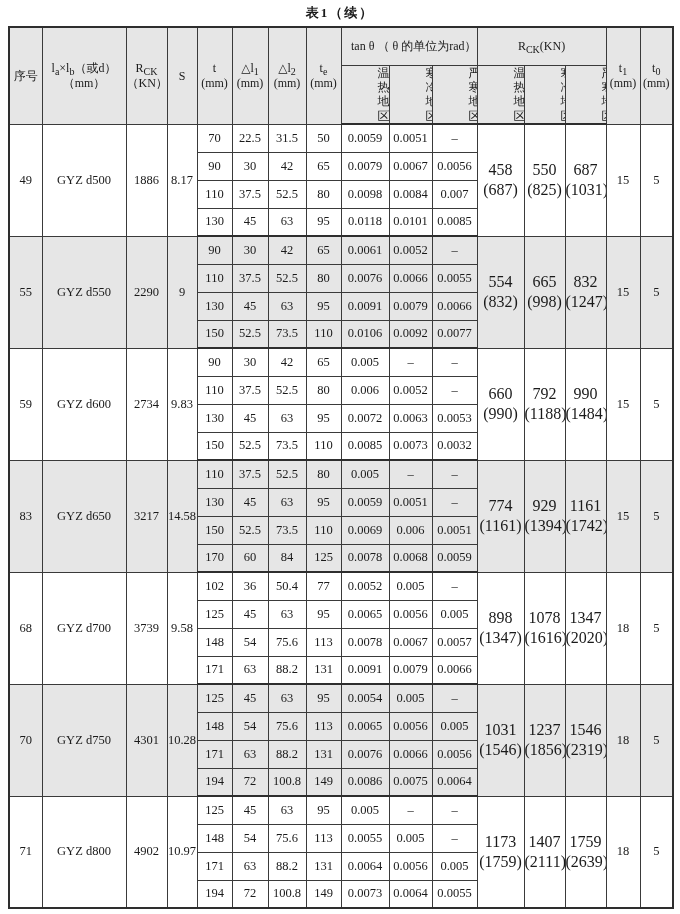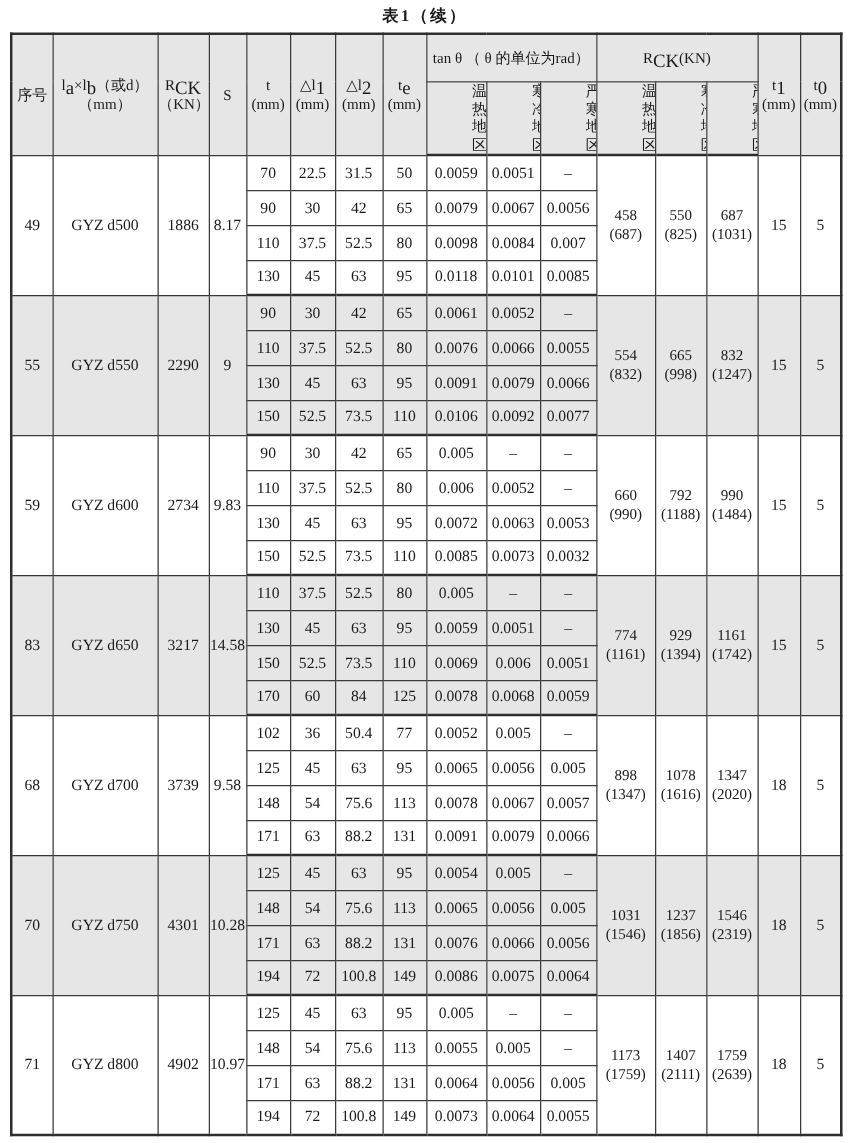--- a/index.html
+++ b/index.html
@@ -22,26 +22,26 @@
   th, td {
     border: 1px solid #3a3a3a;
     text-align: center; vertical-align: middle;
     padding: 0; font-weight: normal;
     overflow: hidden; line-height: 1.2;
   }
   thead th { background: #e6e6e6; font-size: 12px; }
   thead tr.h1 th { height: 38px; }
   thead tr.h2 th { height: 26px; padding-left: 36px; }
   thead tr.h2 th { border-bottom: 2px solid #2e2e2e; }
-  th.th-tan { text-align: center; padding-left: 0; }
+  th.th-tan { text-align: right; padding-left: 0; }
   tbody td { font-size: 12.5px; height: 28px; }
   tr.shaded td { background: #e6e6e6; }
   tr.group-end td { border-bottom: 2px solid #2e2e2e; }
-  td.c-paren { font-size: 12px; line-height: 1.25; }
-  sub { font-size: 15px; line-height: 0; }
+  td.c-paren { font-size: 16px; line-height: 1.25; }
+  sub { font-size: 10px; line-height: 0; }
 </style>
 </head>
 <body>
 
 <div class="page">
   <div class="title">表1（续）</div>
 
   <table class="main">
     <colgroup>
       <col style="width:33px">

